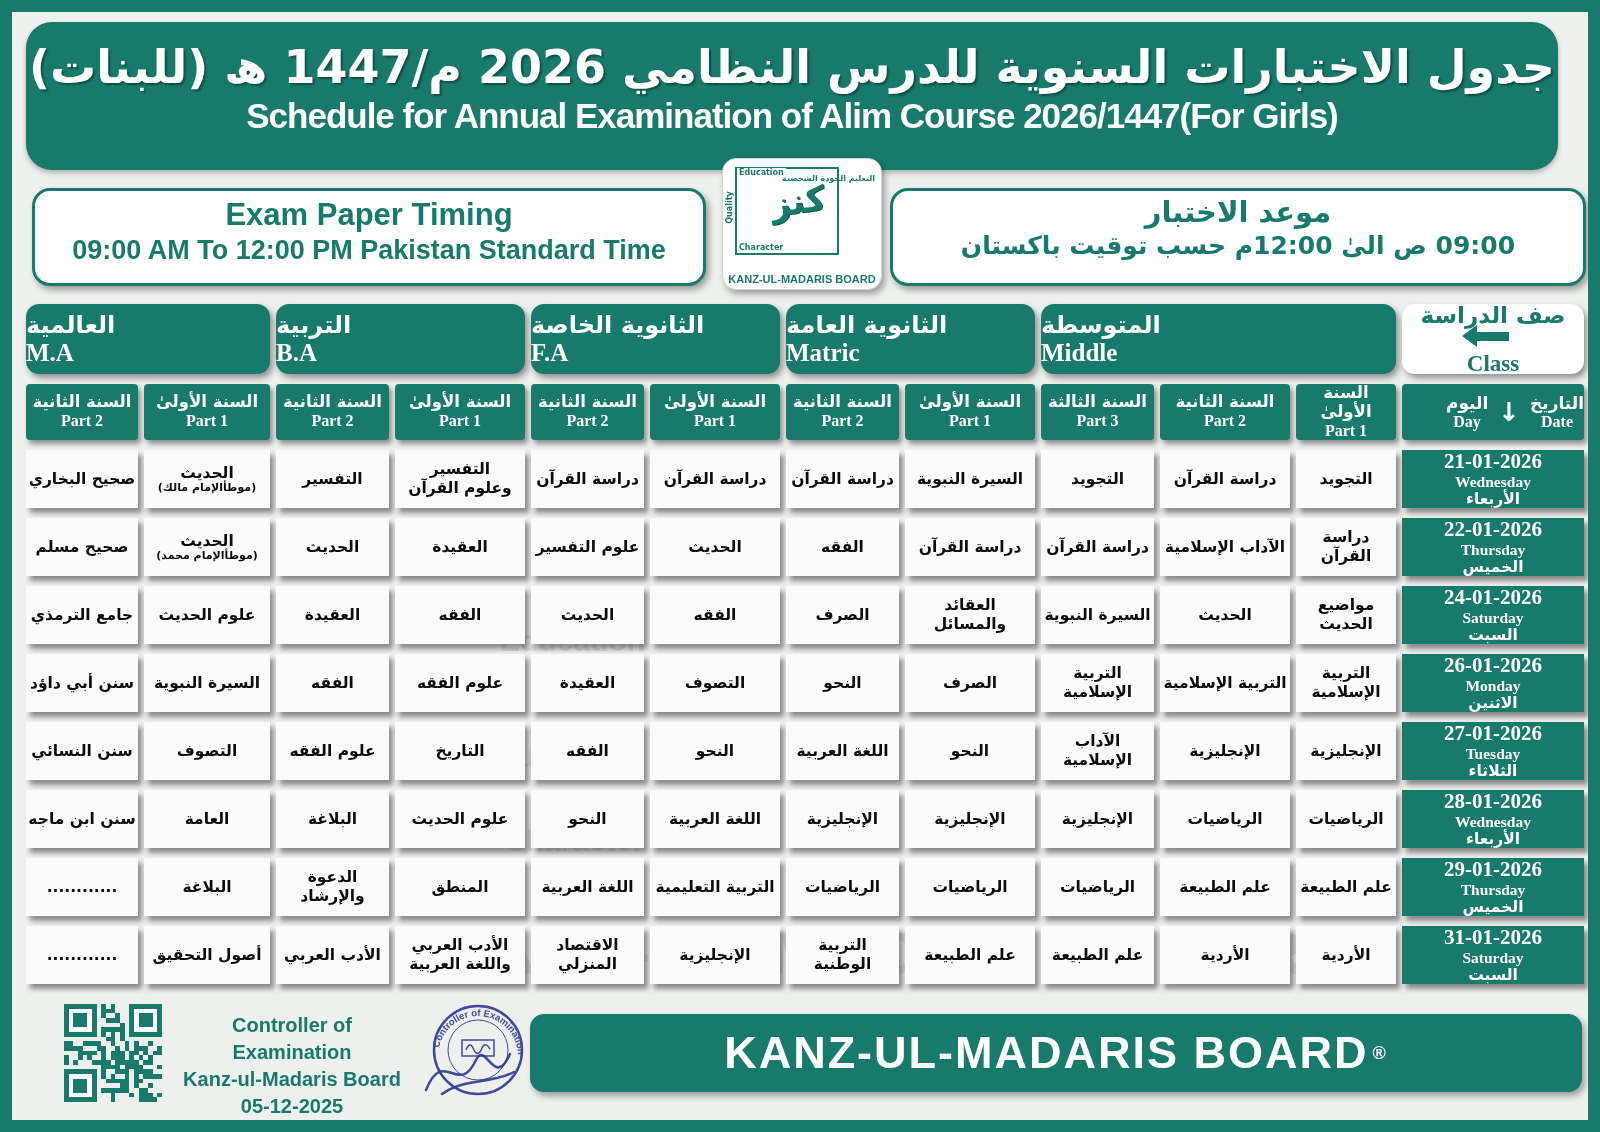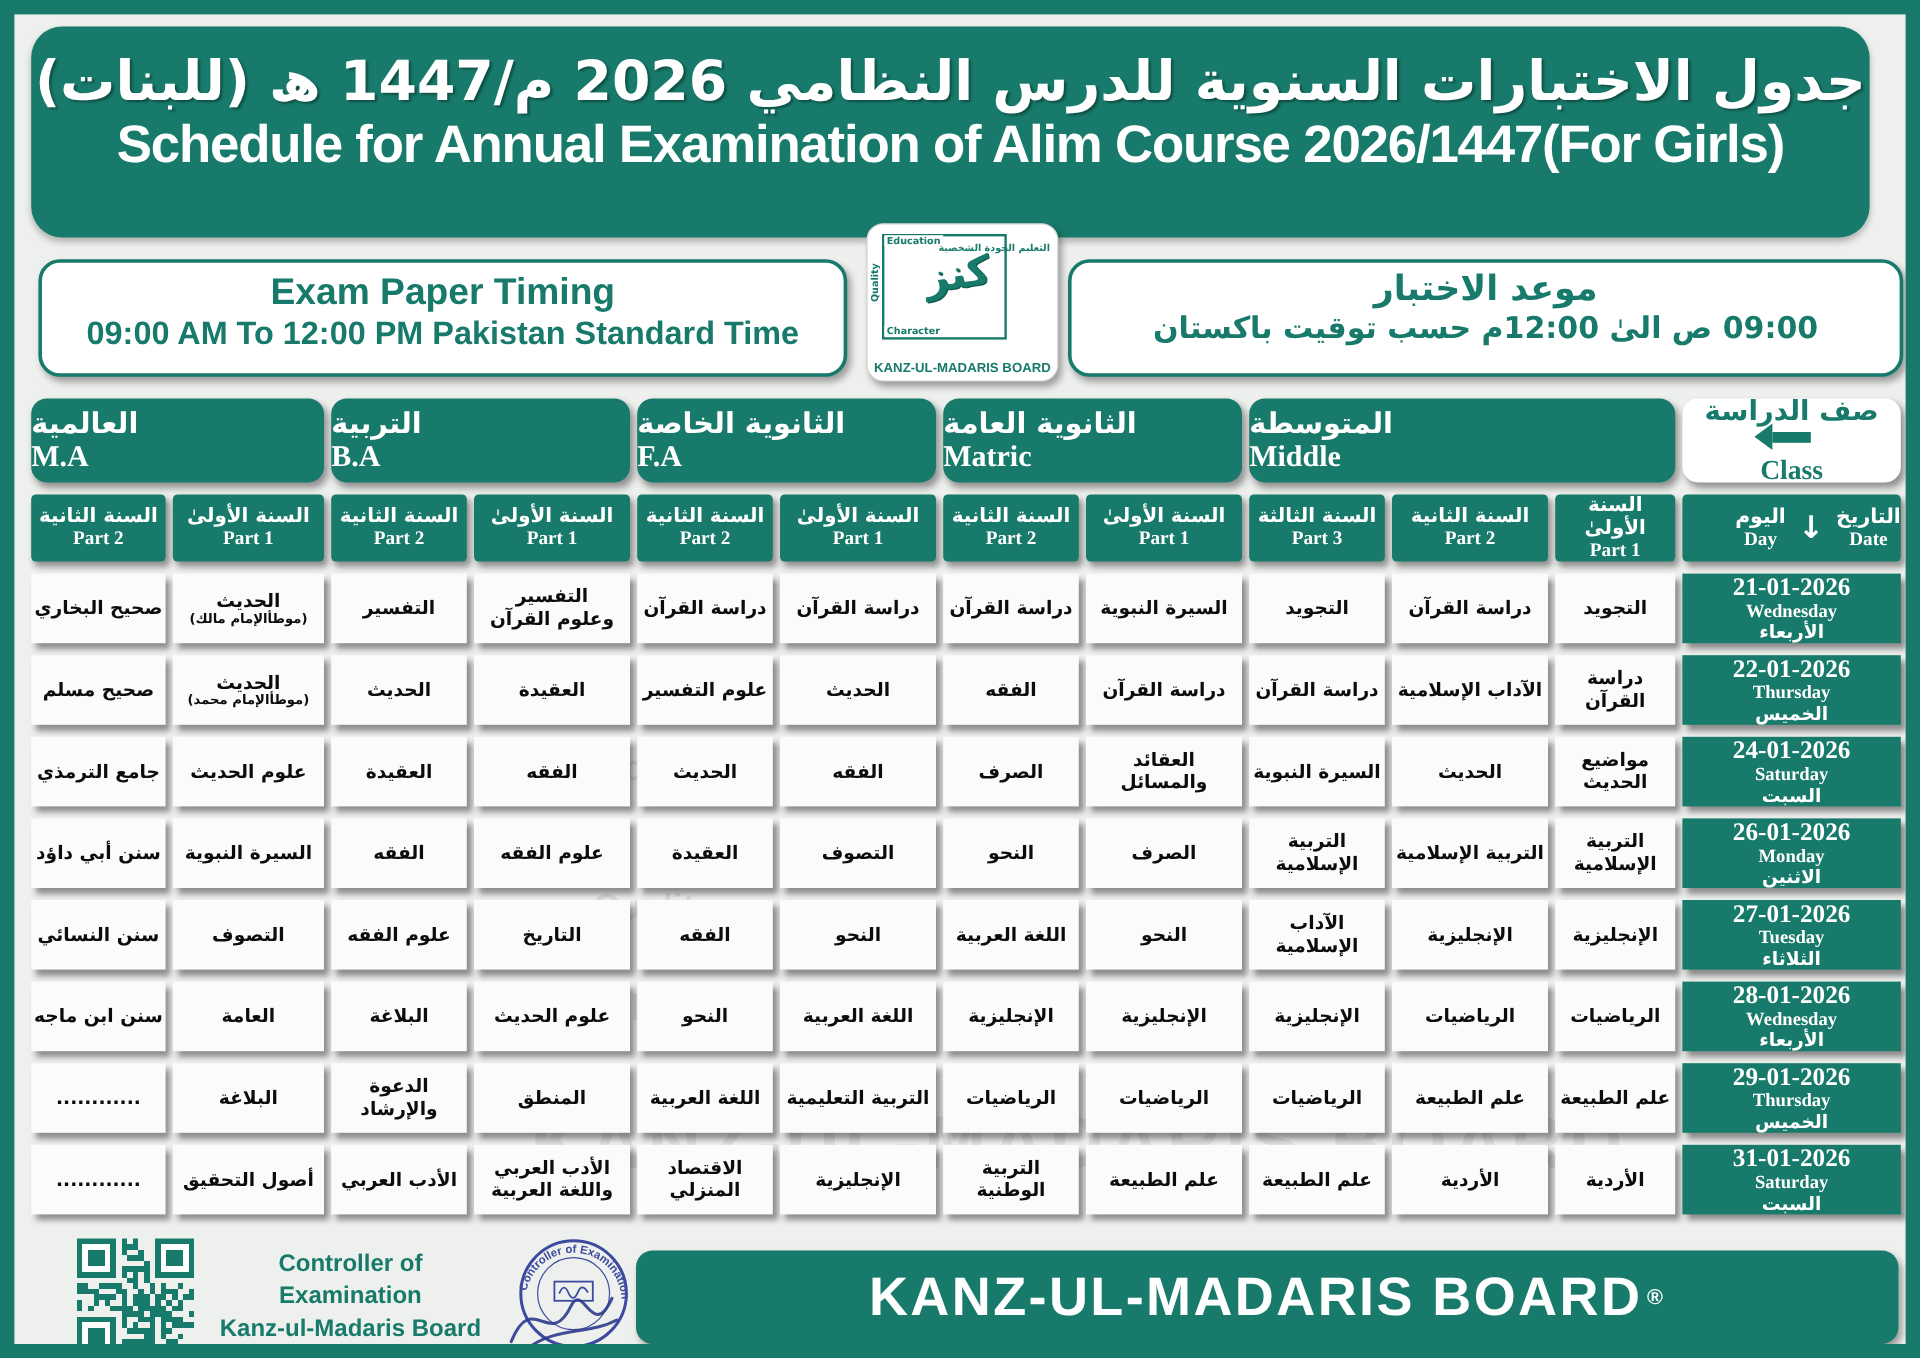--- a/index.html
+++ b/index.html
@@ -10,36 +10,36 @@
     border:12px solid #177a6a;
     background:#eef0ee;
     padding:8px 10px;
     overflow:hidden;
     font-family:"DejaVu Sans",sans-serif;
   }
   
   .title-banner{
     position:relative;
     margin:2px 20px 0 4px;
-    height:176px;
+    height:148px;
     background:#177a6a;
     border-radius:26px;
     color:#fff;
     text-align:center;
     box-shadow:0 3px 5px rgba(0,0,0,.25);
   }
   .title-ar{
     padding-top:18px;
     font-size:46px;font-weight:bold;
     direction:rtl;
     text-shadow:2px 2px 2px rgba(0,0,0,.35);
   }
   .title-en{
     font-family:"Liberation Sans",sans-serif;
-    font-size:44px;font-weight:bold;
+    font-size:35px;font-weight:bold;
     letter-spacing:-1px;
     margin-top:2px;
   }
   
   .band2{position:relative;height:112px;margin-top:10px;}
   .timing-box{
     position:absolute;top:8px;
     background:#fff;
     border:3px solid #177a6a;
     border-radius:18px;

